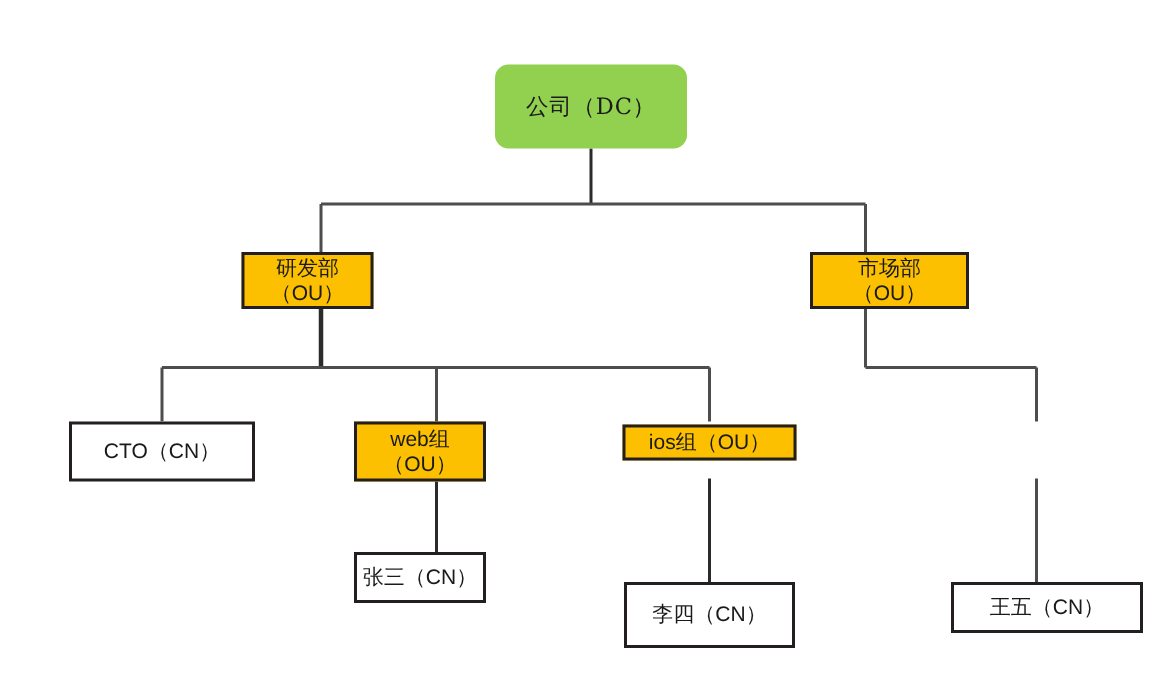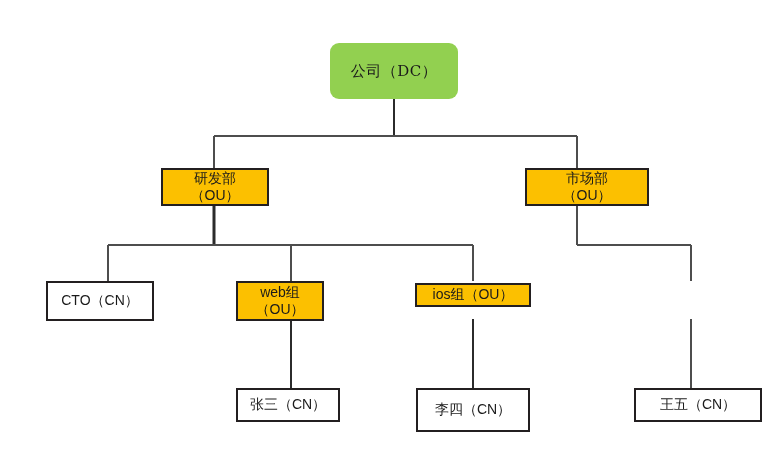--- a/index.html
+++ b/index.html
@@ -83,33 +83,33 @@
       <path d="M691,245 L691,281"></path>
 
       <path d="M291,321 L291,388" stroke="#2b2b2b"></path>
       <path d="M473,319 L473,388" stroke="#2b2b2b"></path>
       <path d="M691,319 L691,388"></path>
     </g>
   </svg>
 
   <div class="node root" style="left:330px; top:43px; width:128px; height:56px;">公司（DC）</div>
 
-  <div class="node ou" style="left:161px; top:168px; width:108px; height:38px;">研发部
+  <div class="node ou" style="left:161px; top:168px; width:88px; height:38px;">研发部
 （OU）</div>
 
-  <div class="node ou" style="left:525px; top:168px; width:124px; height:38px;">市场部
+  <div class="node ou" style="left:540px; top:168px; width:106px; height:38px;">市场部
 （OU）</div>
 
-  <div class="node cn" style="left:46px; top:281px; width:108px; height:40px;">CTO（CN）</div>
+  <div class="node cn" style="left:46px; top:281px; width:124px; height:40px;">CTO（CN）</div>
 
   <div class="node ou" style="left:236px; top:281px; width:88px; height:40px;">web组
 （OU）</div>
 
   <div class="node ou" style="left:415px; top:283px; width:116px; height:24px;">ios组（OU）</div>
 
 
-  <div class="node cn" style="left:236px; top:388px; width:104px; height:34px;">张三（CN）</div>
+  <div class="node cn" style="left:236px; top:368px; width:88px; height:34px;">张三（CN）</div>
 
   <div class="node cn" style="left:416px; top:388px; width:114px; height:44px;">李四（CN）</div>
 
   <div class="node cn" style="left:634px; top:388px; width:128px; height:34px;">王五（CN）</div>
 
 </div>
 
 </body></html>

